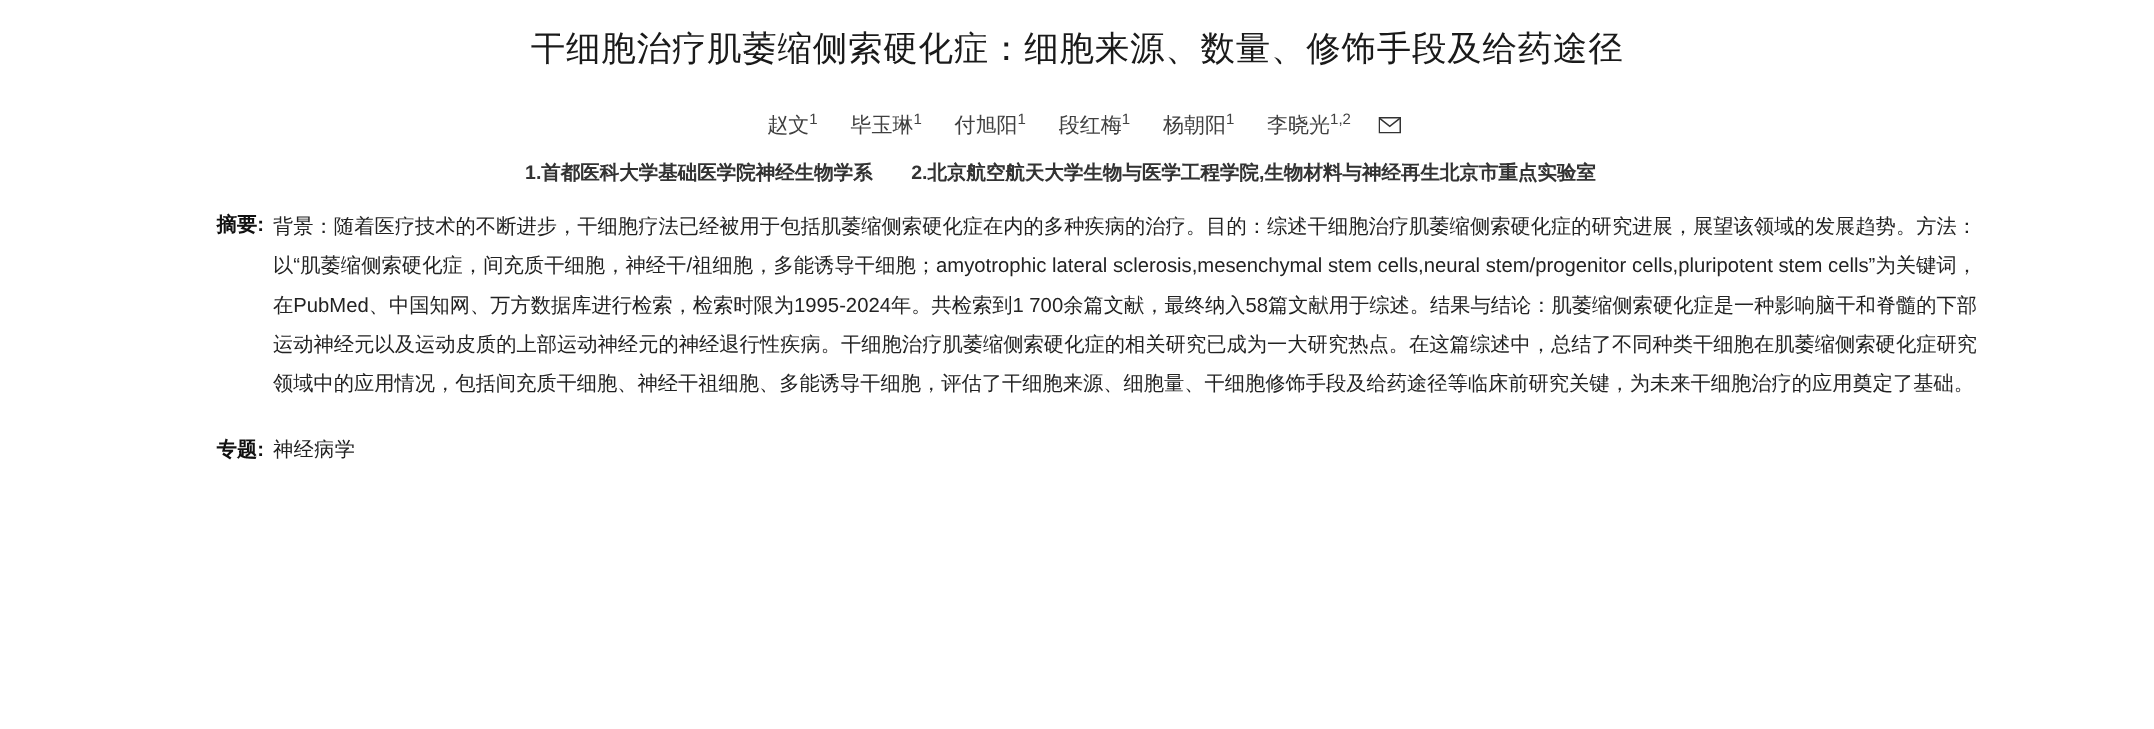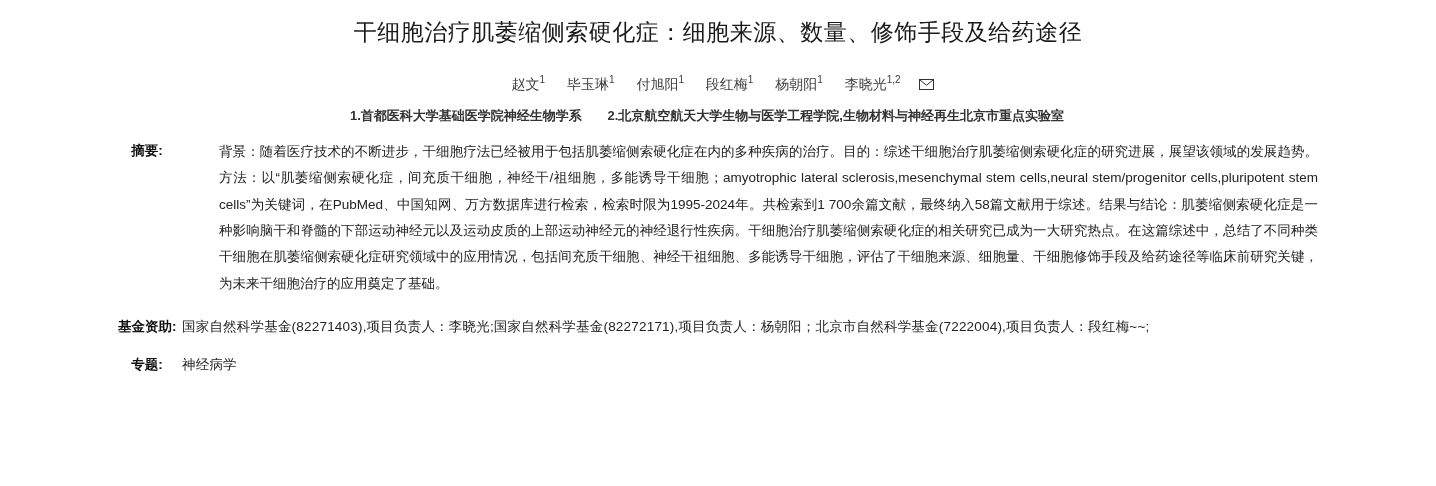--- a/index.html
+++ b/index.html
@@ -69,32 +69,32 @@
     align-items: flex-start;
     margin-bottom: 13px;
     font-size: 13.5px;
     line-height: 1.85;
   }
   .meta-label {
     flex: 0 0 auto;
     font-weight: bold;
     color: #111111;
     width: 58px;
-    text-align: center;
+    text-align: right;
     white-space: nowrap;
   }
   .meta-value {
     flex: 1 1 auto;
     color: #222222;
     text-align: justify;
     text-justify: inter-character;
     padding-left: 6px;
   }
   .abstract-row { margin-bottom: 18px; }
-  .abstract-row .meta-value { line-height: 1.95; margin-left: 37px; }
+  .abstract-row .meta-value { line-height: 1.95; }
   .kw-row .meta-value,
   .fund-row .meta-value,
   .series-row .meta-value,
   .topic-row .meta-value,
   .class-row .meta-value { letter-spacing: 0.2px; }
   .meta-row.series-row, .meta-row.topic-row, .meta-row.class-row { margin-bottom: 16px; }
 </style>
 </head>
 <body>
 
@@ -123,24 +123,20 @@
   </div>
 
   <div class="meta">
 
     <div class="meta-row abstract-row">
       <div class="meta-label">摘要:</div>
       <div class="meta-value">背景：随着医疗技术的不断进步，干细胞疗法已经被用于包括肌萎缩侧索硬化症在内的多种疾病的治疗。目的：综述干细胞治疗肌萎缩侧索硬化症的研究进展，展望该领域的发展趋势。方法：以“肌萎缩侧索硬化症，间充质干细胞，神经干/祖细胞，多能诱导干细胞；amyotrophic lateral sclerosis,mesenchymal stem cells,neural stem/progenitor cells,pluripotent stem cells”为关键词，在PubMed、中国知网、万方数据库进行检索，检索时限为1995-2024年。共检索到1 700余篇文献，最终纳入58篇文献用于综述。结果与结论：肌萎缩侧索硬化症是一种影响脑干和脊髓的下部运动神经元以及运动皮质的上部运动神经元的神经退行性疾病。干细胞治疗肌萎缩侧索硬化症的相关研究已成为一大研究热点。在这篇综述中，总结了不同种类干细胞在肌萎缩侧索硬化症研究领域中的应用情况，包括间充质干细胞、神经干祖细胞、多能诱导干细胞，评估了干细胞来源、细胞量、干细胞修饰手段及给药途径等临床前研究关键，为未来干细胞治疗的应用奠定了基础。</div>
     </div>
 
 
-    <div class="meta-row fund-row">
-      <div class="meta-label">基金资助:</div>
-      <div class="meta-value">国家自然科学基金(82271403),项目负责人：李晓光;国家自然科学基金(82272171),项目负责人：杨朝阳；北京市自然科学基金(7222004),项目负责人：段红梅~~;</div>
-    </div>
 
 
     <div class="meta-row topic-row">
       <div class="meta-label">专题:</div>
       <div class="meta-value">神经病学</div>
     </div>
 
 
   </div>
 </div>

